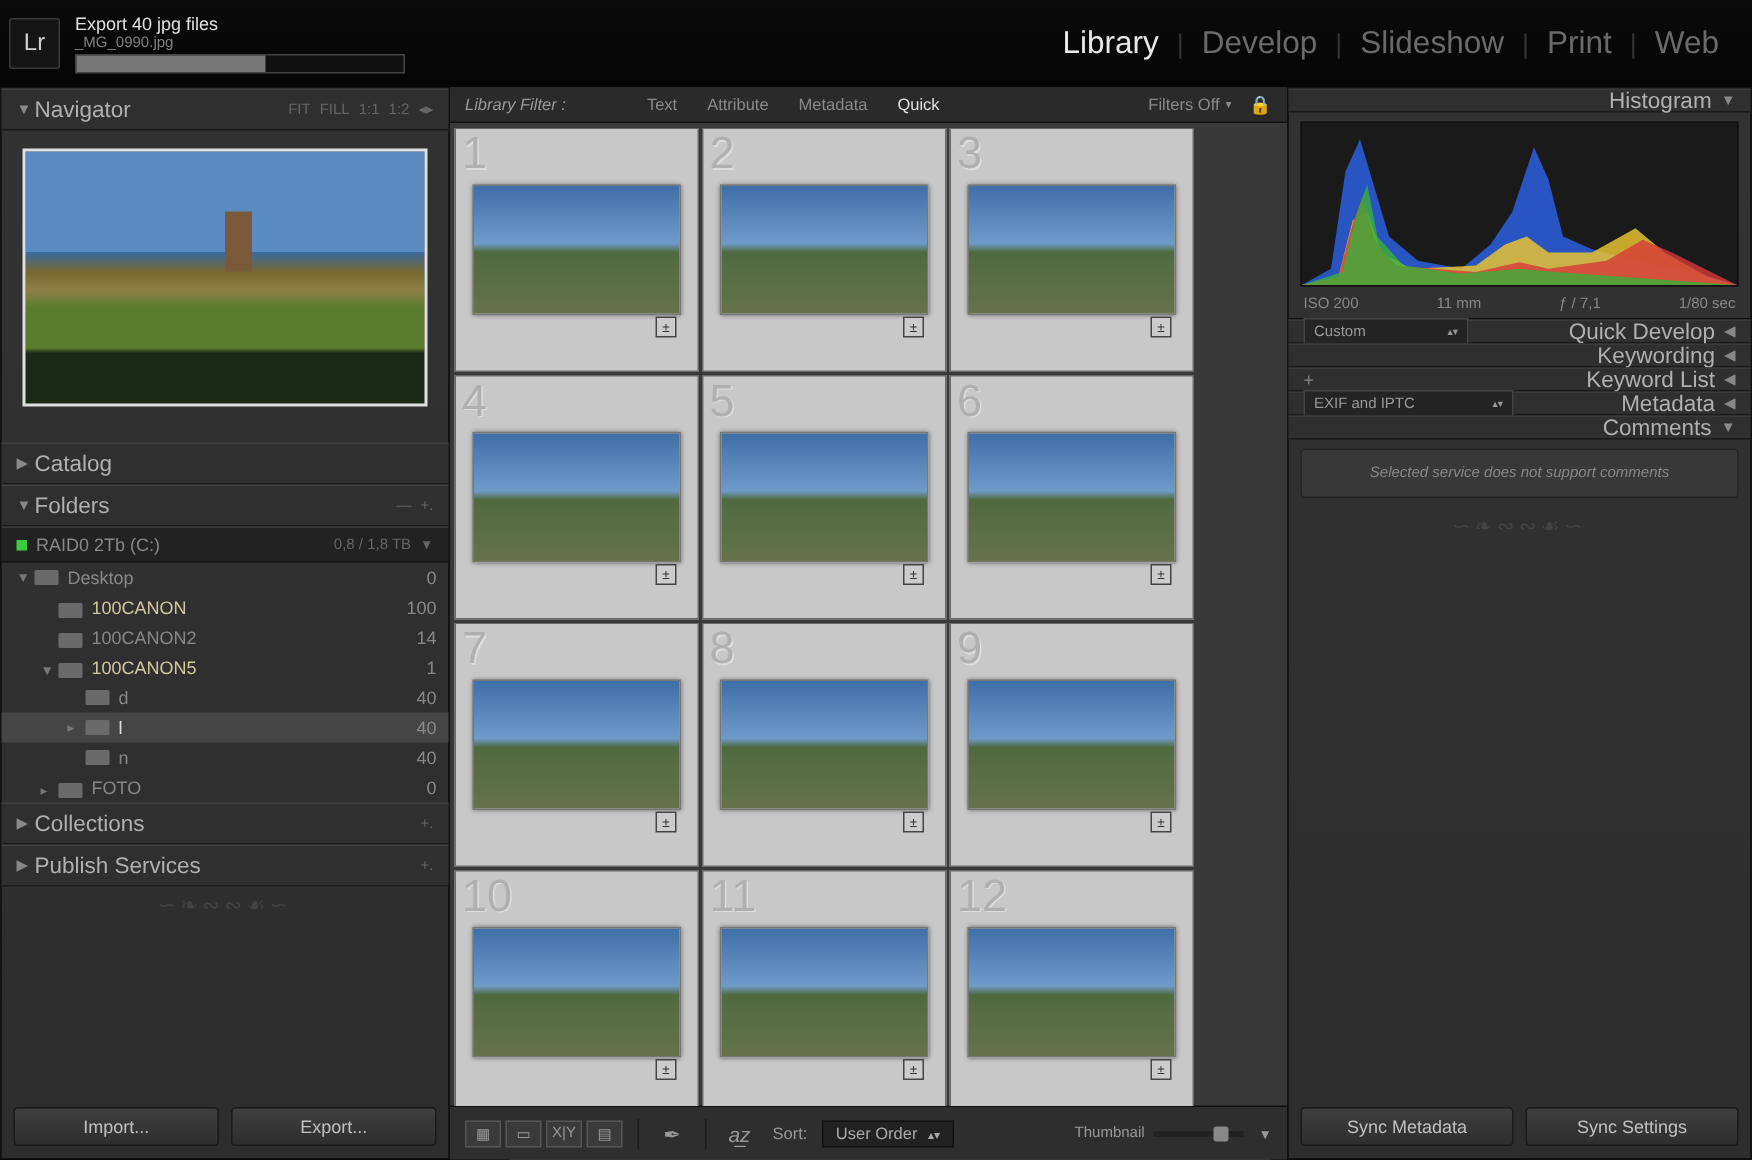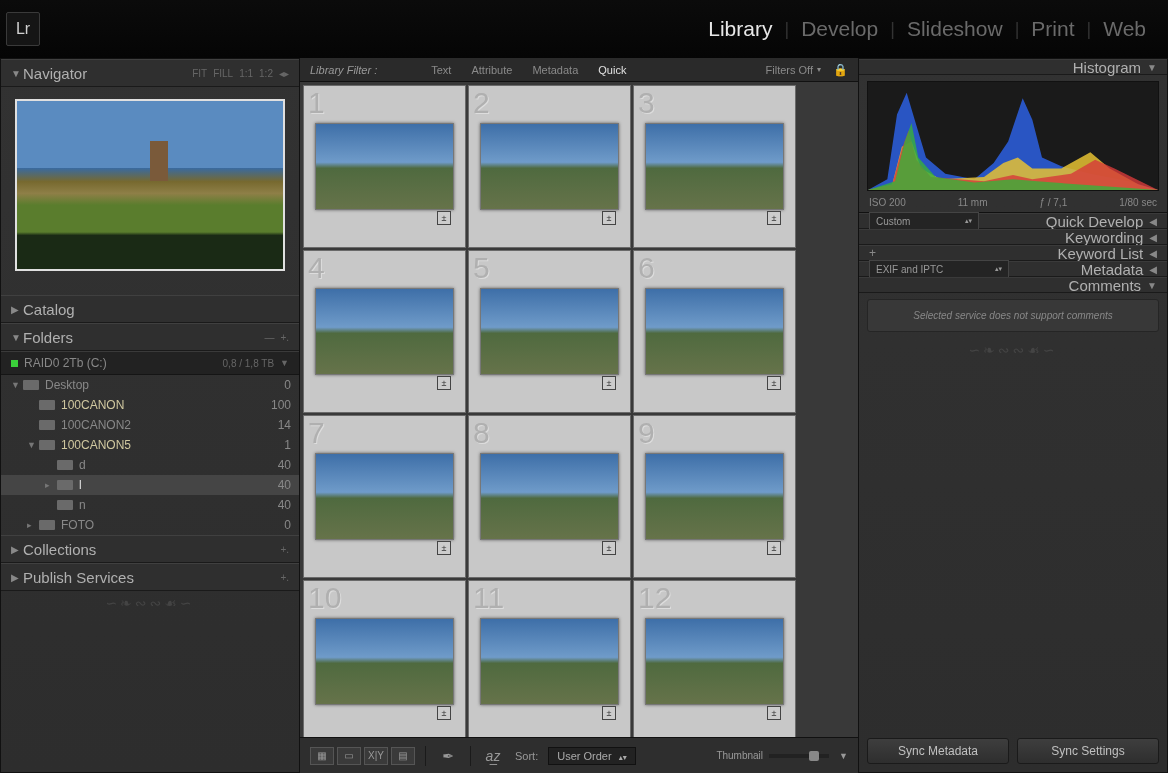--- a/index.html
+++ b/index.html
@@ -41,21 +41,21 @@
 .vol-light { width: 7px; height: 7px; background: #3acf3a; margin-right: 6px; }
 .vol-name { color: #888; }
 .vol-stat { margin-left: auto; font-size: 10px; color: #666; margin-right:6px;}
 .tree-row { display: flex; align-items: center; padding: 3px 8px 3px 10px; color: #888; }
 .tree-row .twisty { width: 12px; font-size: 9px; color:#777;}
 .tree-row .folder-icon { width: 16px; height: 10px; background: #6a6a6a; border-radius: 1px; margin-right: 6px; }
 .tree-row .label { }
 .tree-row .count { margin-left: auto; color: #888; }
 .tree-row.highlight { color: #d0c8a0; }
 .tree-row.selected { background: #454545; color: #e0e0e0; }
-.tree-row.indent1 { padding-left: 26px; }
+.tree-row.indent1 { padding-left: 26px; align-items: flex-end; }
 .tree-row.indent2 { padding-left: 44px; }
 
 .ornament { text-align:center; color:#444; font-size:14px; padding:4px 0; letter-spacing:3px;}
 
 .bottom-buttons { margin-top: auto; padding: 8px; display: flex; gap: 8px; }
 .btn { flex:1; height: 26px; background: linear-gradient(#3e3e3e,#2e2e2e); border:1px solid #1a1a1a; border-radius: 3px; color: #c0c0c0; font-size: 12px; display:flex; align-items:center; justify-content:center; cursor:pointer; }
 
 
 .filter-bar { height: 24px; background: #2a2a2a; display:flex; align-items:center; padding: 0 10px; font-size: 11px; color: #8a8a8a; border-bottom:1px solid #111;}
 .filter-bar .fl { margin-right: 44px; font-style: italic; color:#999;}
@@ -93,20 +93,27 @@
 .panel-r .title { margin-left:auto; font-size:15px; color:#b0b0b0;}
 .panel-r .arrow { margin-left:6px; font-size:10px; color:#888;}
 </style>
 </head>
 <body>
 
 <div class="app">
 
   <div class="topbar">
     <div class="logo">Lr</div>
+    <div class="export-info">
+      <div class="export-title">Export 40 jpg files</div>
+      <div class="export-sub">_MG_0990.jpg</div>
+      <div class="progressbar">
+        <div class="progressbar-fill" style="width:58%"></div>
+      </div>
+    </div>
     <div class="module-picker">
       <span class="module-item active">Library</span>
         <span class="module-sep">|</span>
       <span class="module-item">Develop</span>
         <span class="module-sep">|</span>
       <span class="module-item">Slideshow</span>
         <span class="module-sep">|</span>
       <span class="module-item">Print</span>
         <span class="module-sep">|</span>
       <span class="module-item">Web</span>
@@ -213,20 +220,24 @@
       </div>
       <div class="panel-header">
         <span class="arrow">▶</span>
         <span class="title">Publish Services</span>
         <span class="extras">
             <span>+.</span>
           </span>
       </div>
       <div class="ornament">∽❧∾∾☙∽</div>
 
+      <div class="bottom-buttons">
+        <div class="btn">Import...</div>
+        <div class="btn">Export...</div>
+      </div>
     </div>
 
     <div class="center">
       <div class="filter-bar">
         <span class="fl">Library Filter :</span>
         <span class="tab">Text</span>
         <span class="tab">Attribute</span>
         <span class="tab">Metadata</span>
         <span class="tab active">Quick</span>
         <span class="spacer"></span>

